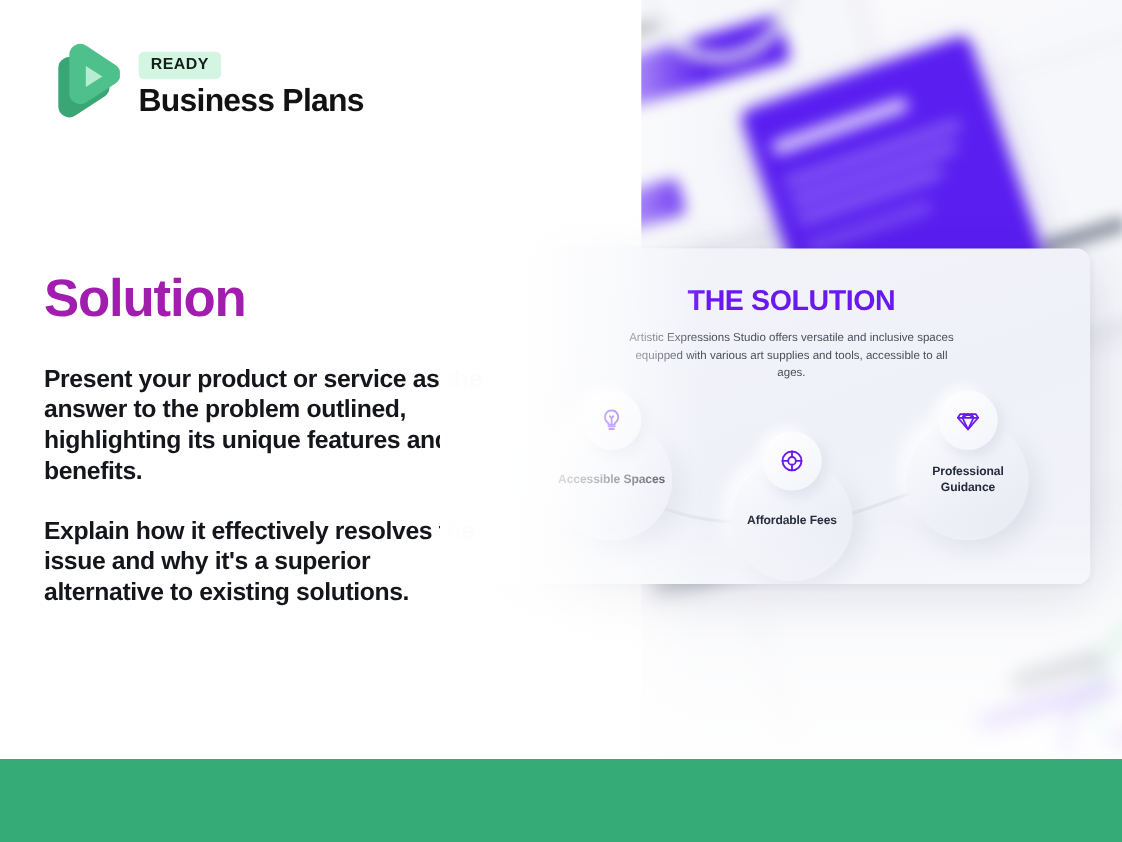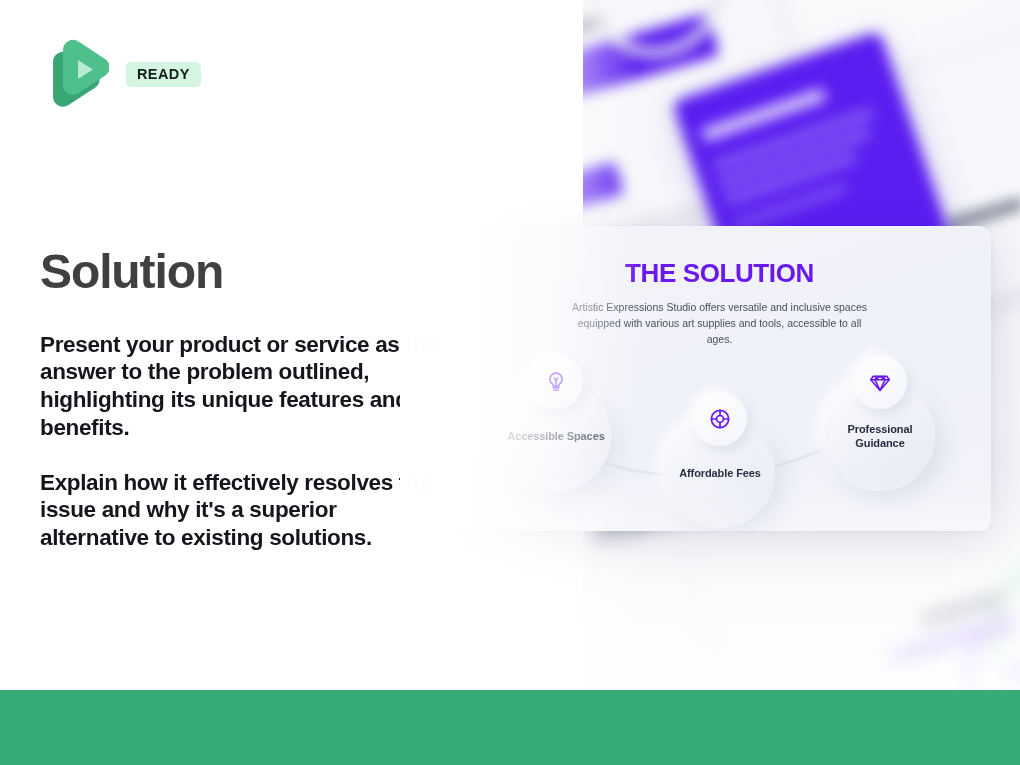--- a/index.html
+++ b/index.html
@@ -73,21 +73,21 @@
   .brand-block{display:flex;flex-direction:column;align-items:flex-start;}
   .badge{
     display:inline-block;background:#d5f5e3;color:#13201a;
     font-size:14.5px;font-weight:700;letter-spacing:.4px;
     padding:4px 11px 5px;border-radius:5px;margin-bottom:6px;
   }
   .brand-title{font-size:29px;font-weight:800;color:#121212;letter-spacing:-.7px;line-height:1;}
 
   .heading{
     position:absolute;left:40px;top:216px;
-    font-size:48px;font-weight:800;color:#404040;letter-spacing:-1.1px;line-height:1;
+    font-size:48px;font-weight:800;color:#a21caf;letter-spacing:-1.1px;line-height:1;
   }
   .para{
     position:absolute;left:40px;width:400px;
     font-size:22.5px;font-weight:700;color:#15161c;line-height:1.24;letter-spacing:-.35px;
   }
   .para1{top:308px;}
   .para2{top:446px;}
 
   
   .fg-card{
@@ -168,20 +168,21 @@
   <div class="logo-wrap">
     <div class="logo-mark">
       <svg width="68" height="78" viewBox="0 0 68 78">
         <path d="M12 24 a10 10 0 0 1 15.5-8.4 L54 33 a10 10 0 0 1 0 16.8 L27.5 67 A10 10 0 0 1 12 58.6 Z" fill="#3aa575"></path>
         <path d="M22 12 a10 10 0 0 1 15.5-8.4 L64 21 a10 10 0 0 1 0 16.8 L37.5 55 A10 10 0 0 1 22 46.6 Z" fill="#4ec08c"></path>
         <path d="M37 22 L52 31.5 L37 41 Z" fill="#b6ecd2"></path>
       </svg>
     </div>
     <div class="brand-block">
       <span class="badge">READY</span>
+      <span class="brand-title">Business Plans</span>
     </div>
   </div>
 
   <h1 class="heading">Solution</h1>
   <p class="para para1">Present your product or service as the answer to the problem outlined, highlighting its unique features and benefits.</p>
   <p class="para para2">Explain how it effectively resolves the issue and why it's a superior alternative to existing solutions.</p>
 
   <div class="fg-card">
     <svg class="connector">
       <path d="M108 210 C 160 250, 215 250, 272 250" fill="none" stroke="#e3e6ef" stroke-width="3"></path>

